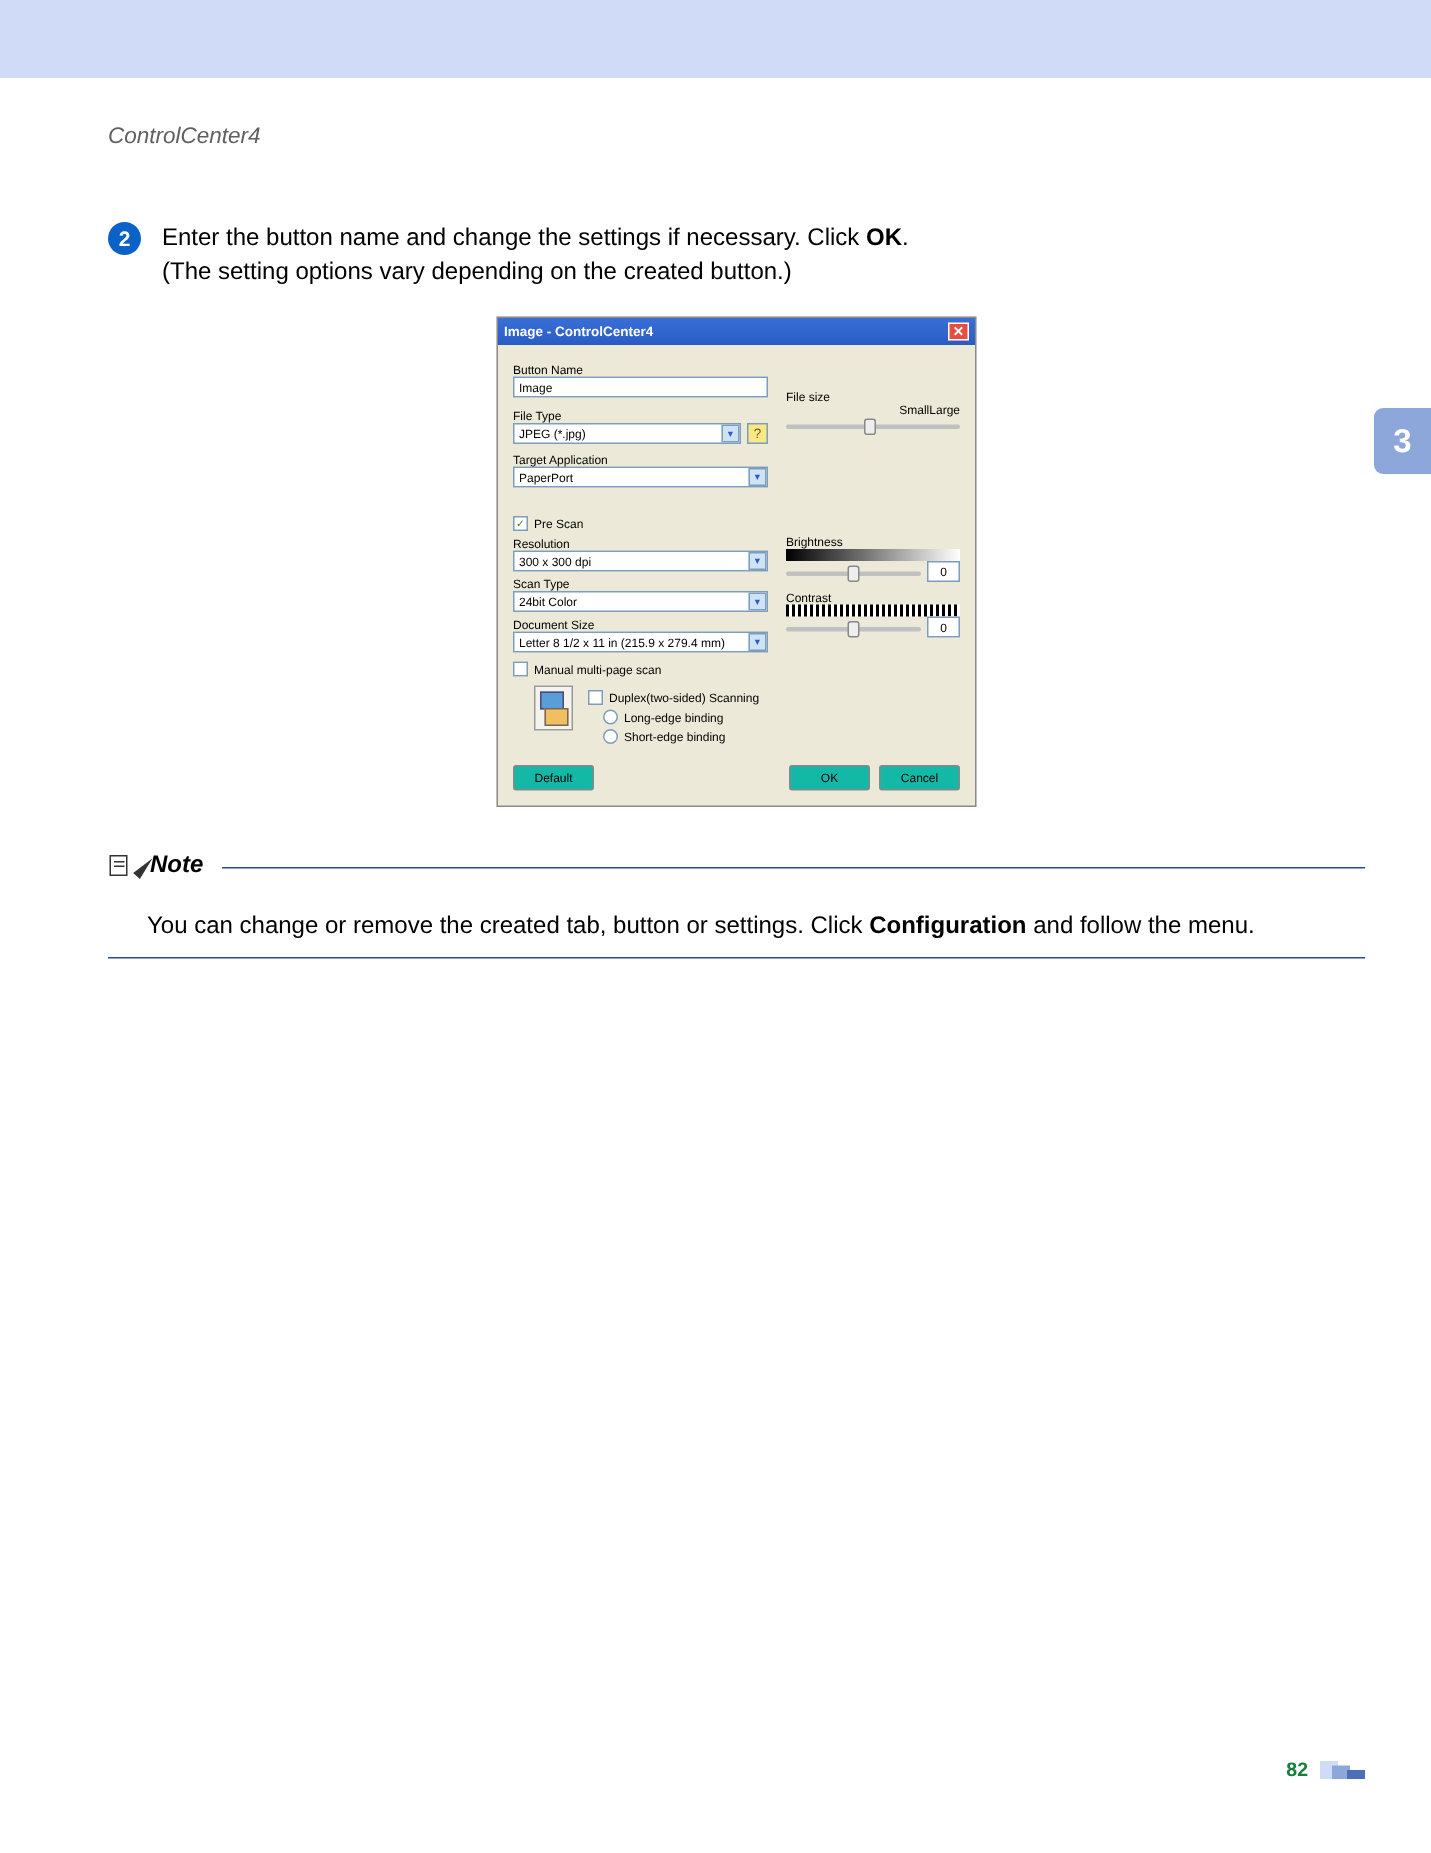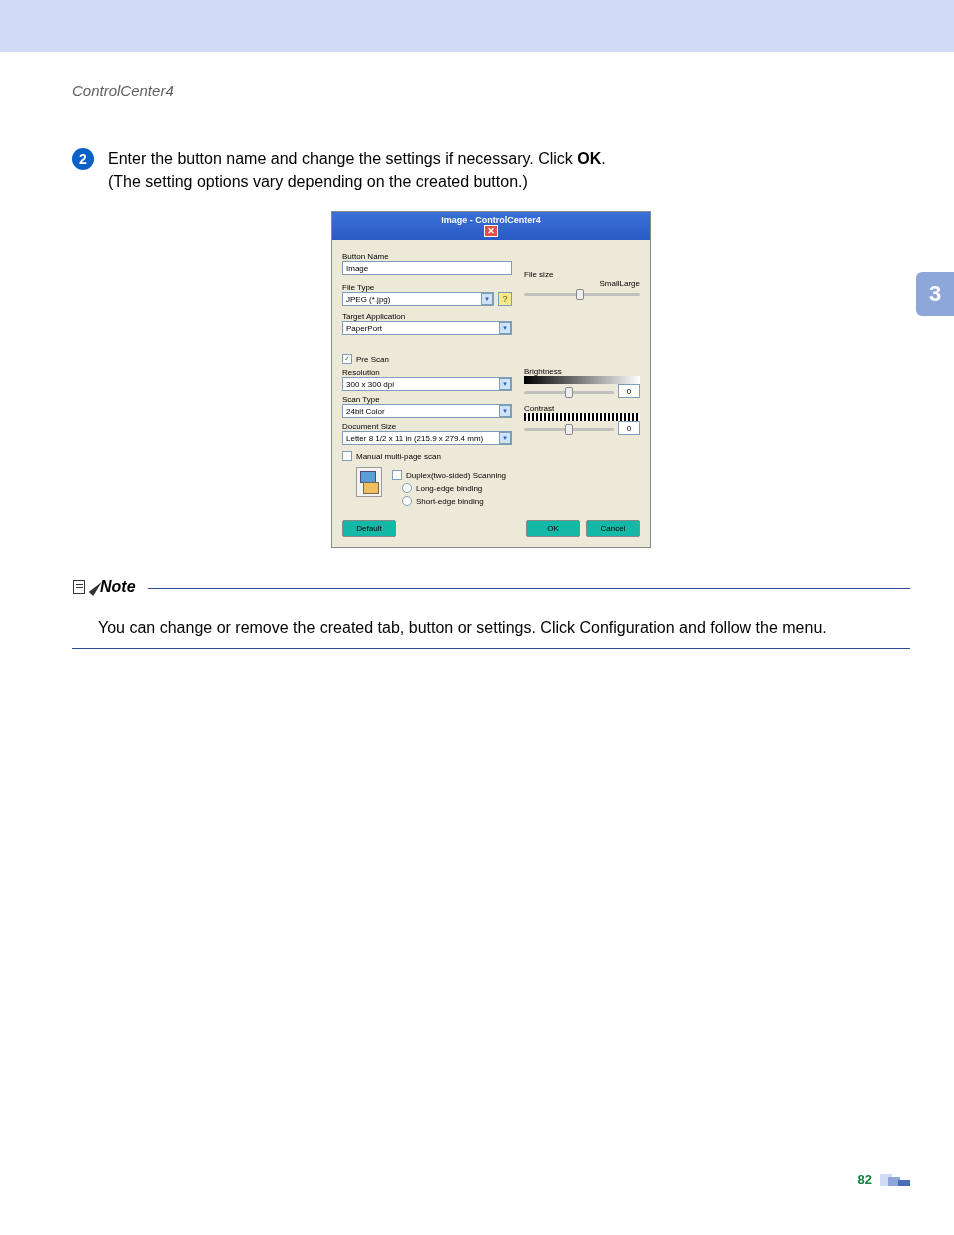--- a/index.html
+++ b/index.html
@@ -79,21 +79,20 @@
   }
   .dlg-title {
     background: linear-gradient(#3a6fd8,#2a5bc4);
     color: #fff;
     font-weight: bold;
     font-size: 9px;
     padding: 3px 4px;
     display: flex;
     justify-content: space-between;
     align-items: center;
-    flex-direction: column;
   }
   .dlg-close {
     width: 14px; height: 12px;
     background: #e25044;
     border: 1px solid #fff;
     color: #fff;
     font-size: 9px;
     line-height: 10px;
     text-align: center;
   }
@@ -217,21 +216,21 @@
     border-right:3px solid transparent;
     border-bottom:16px solid #333;
     transform: rotate(42deg);
     transform-origin: bottom center;
   }
   .note-title { font-weight:bold; font-size:16px; }
   .note-line {
     flex:1; height:1px; background:#2a4a8a; margin-left:6px; margin-top:2px;
   }
   .note-body { font-size:16px; line-height:1.5; padding-left:26px; }
-  .note-body .bold{font-weight:normal;}
+  .note-body .bold{font-weight:bold;}
   .note-bottom-line { height:1px; background:#2a4a8a; margin-top:8px; }
 
   .footer {
     position:absolute; left:72px; right:44px; bottom:48px;
     display:flex; justify-content:flex-end; align-items:center; gap:8px;
   }
   .page-num { font-size:13px; font-weight:bold; color:#15803d; }
   .page-deco {
     width: 30px; height: 12px; position:relative;
   }

